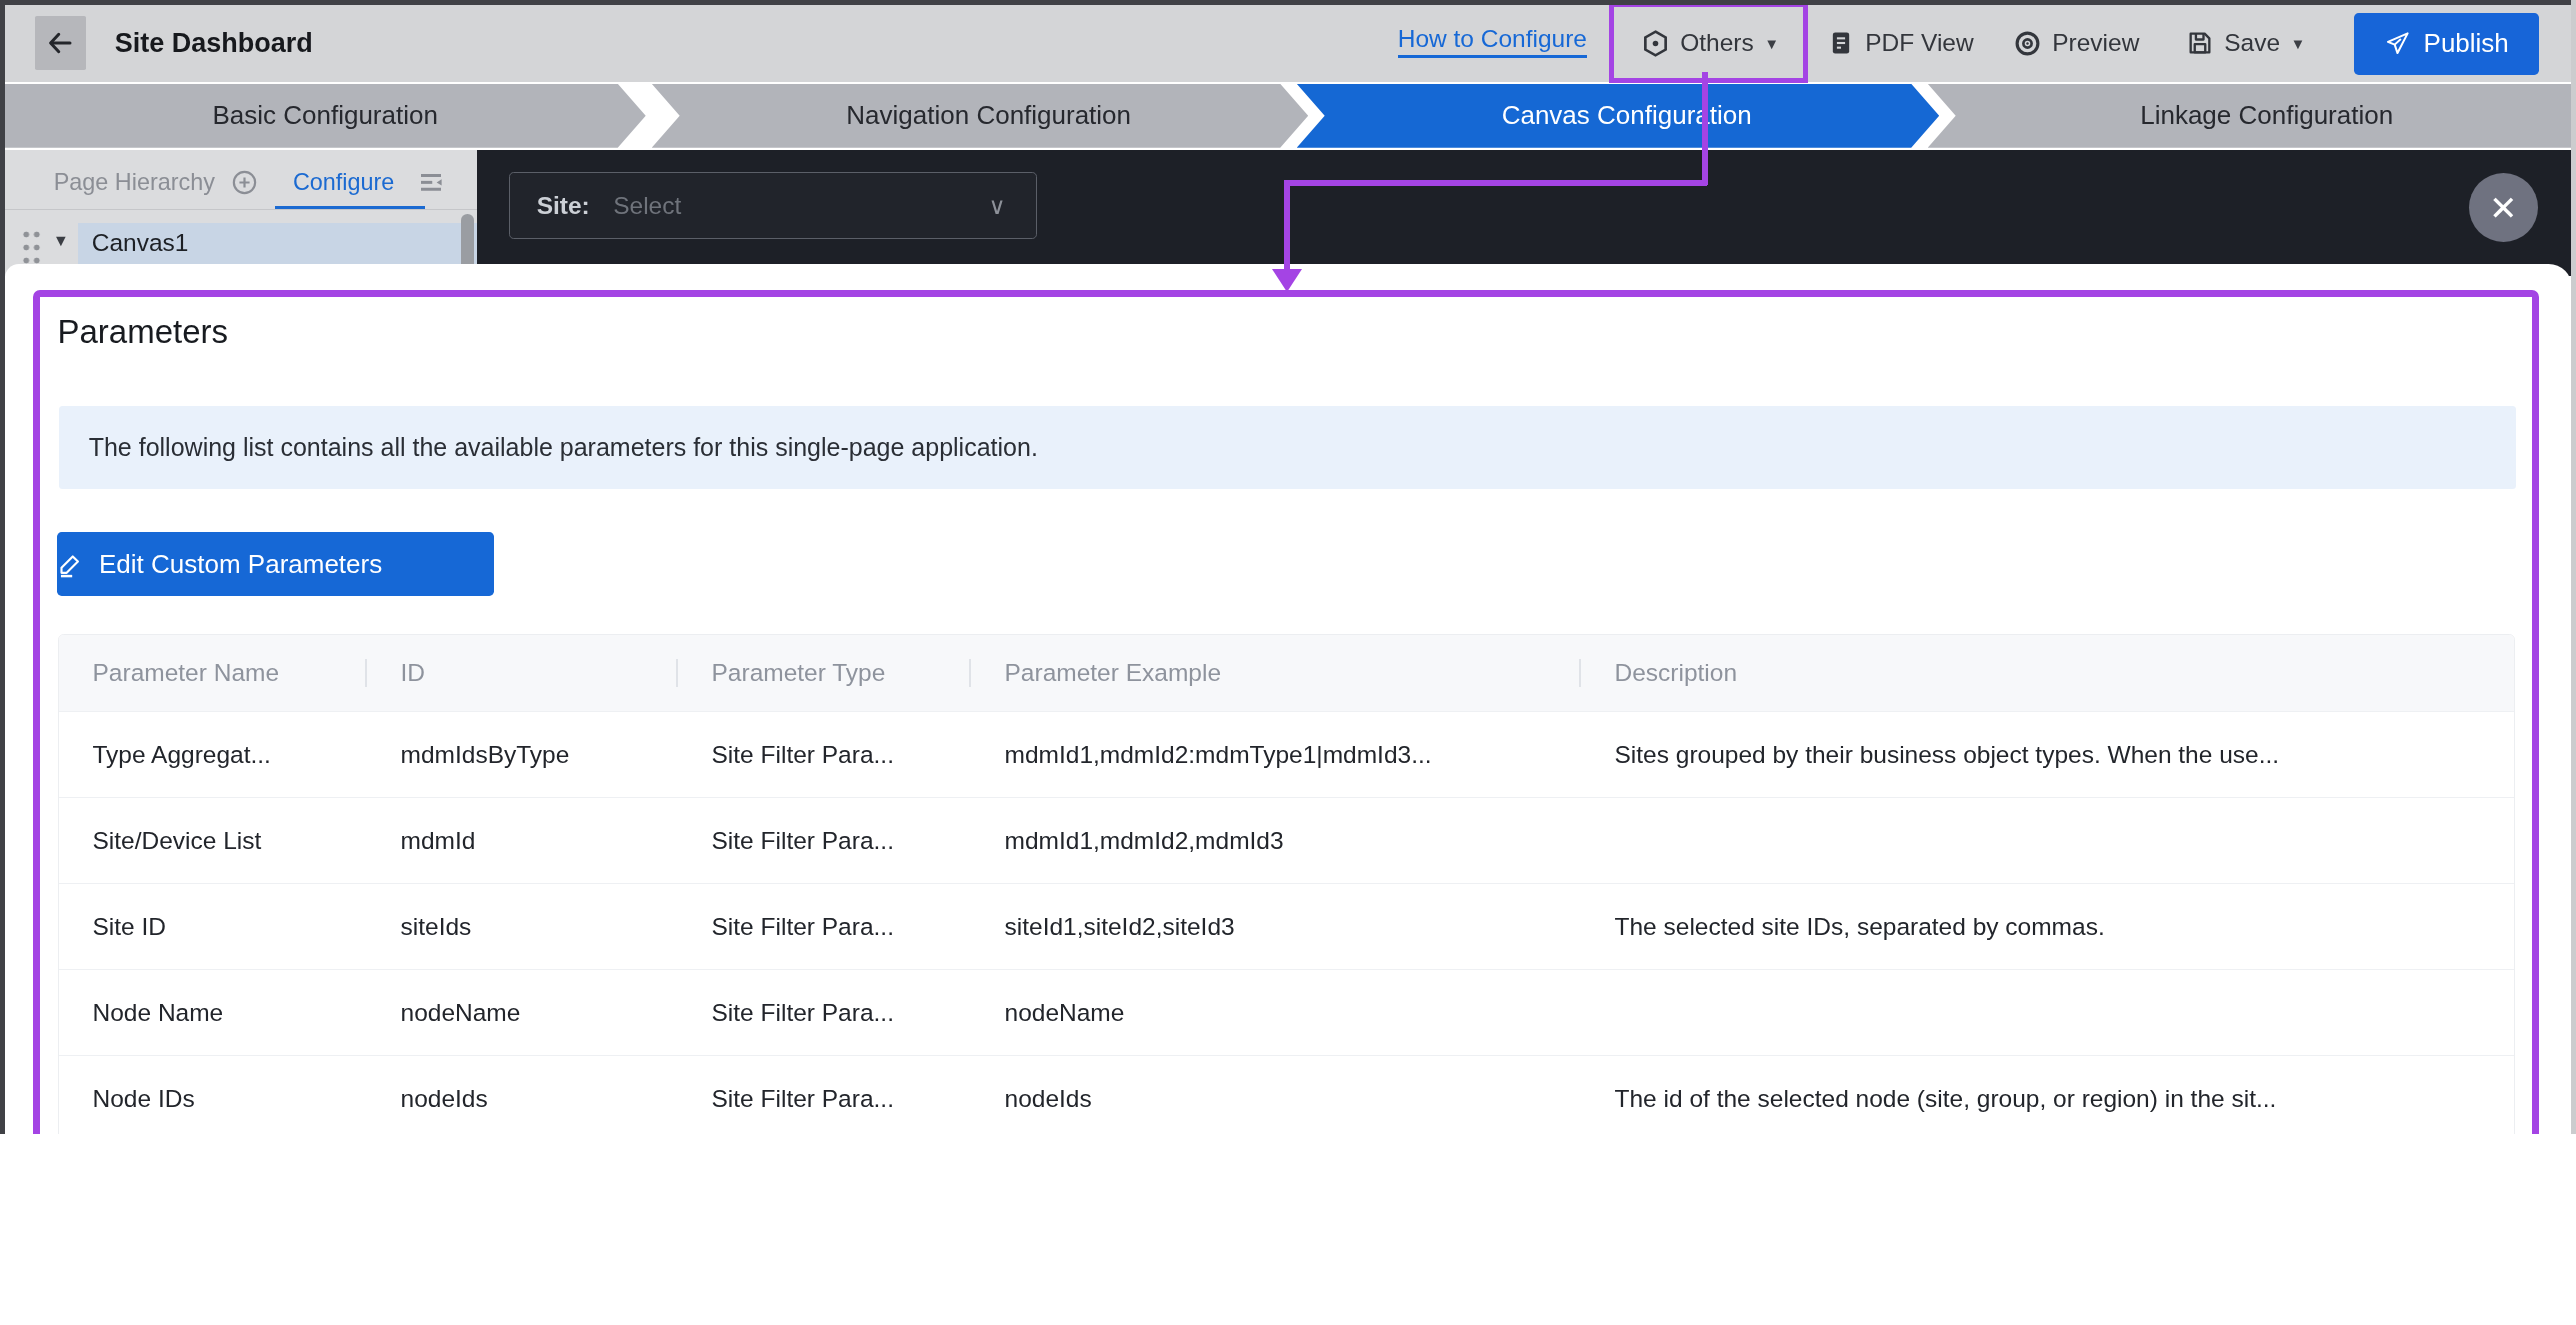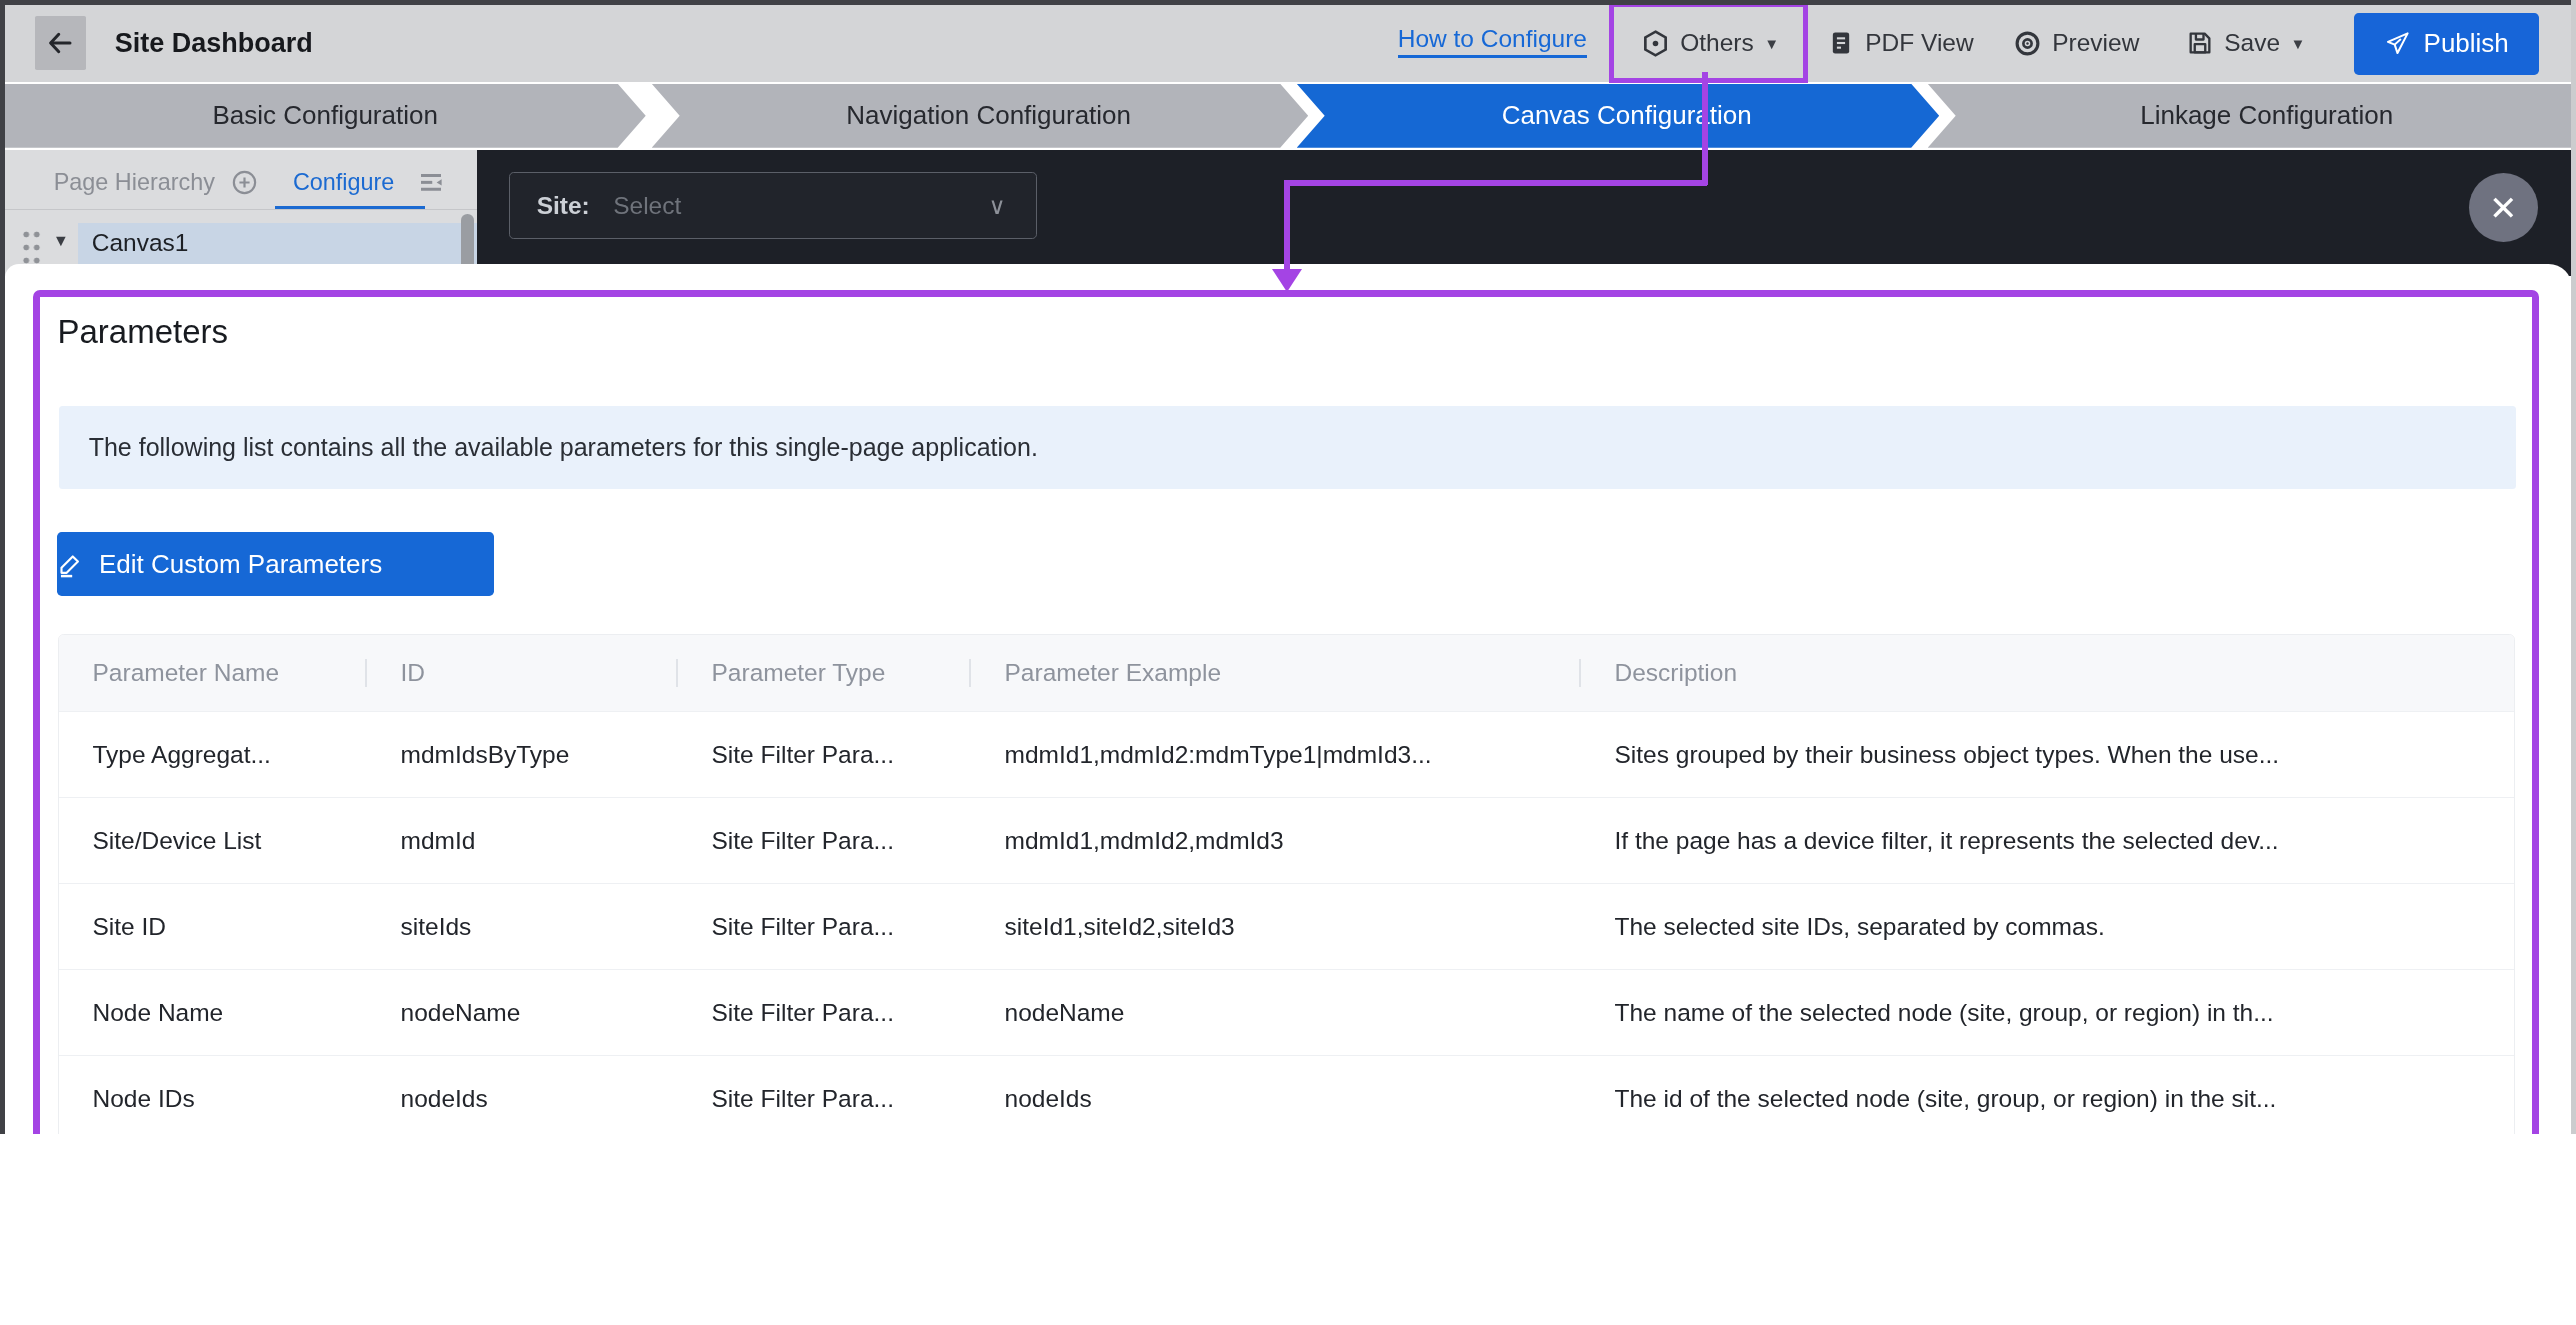--- a/index.html
+++ b/index.html
@@ -264,35 +264,33 @@
         <div class="td">mdmIdsByType</div>
         <div class="td">Site Filter Para...</div>
         <div class="td">mdmId1,mdmId2:mdmType1|mdmId3...</div>
         <div class="td">Sites grouped by their business object types. When the use...</div>
       </div>
       <div class="trow tdrow">
         <div class="td">Site/Device List</div>
         <div class="td">mdmId</div>
         <div class="td">Site Filter Para...</div>
         <div class="td">mdmId1,mdmId2,mdmId3</div>
-        <div class="td">If the page has a device filter, it represents the selected dev...</div>
       </div>
       <div class="trow tdrow">
         <div class="td">Site ID</div>
         <div class="td">siteIds</div>
         <div class="td">Site Filter Para...</div>
         <div class="td">siteId1,siteId2,siteId3</div>
         <div class="td">The selected site IDs, separated by commas.</div>
       </div>
       <div class="trow tdrow">
         <div class="td">Node Name</div>
         <div class="td">nodeName</div>
         <div class="td">Site Filter Para...</div>
         <div class="td">nodeName</div>
-        <div class="td">The name of the selected node (site, group, or region) in th...</div>
       </div>
       <div class="trow tdrow">
         <div class="td">Node IDs</div>
         <div class="td">nodeIds</div>
         <div class="td">Site Filter Para...</div>
         <div class="td">nodeIds</div>
         <div class="td">The id of the selected node (site, group, or region) in the sit...</div>
       </div>
 
       <div class="tfoot">

